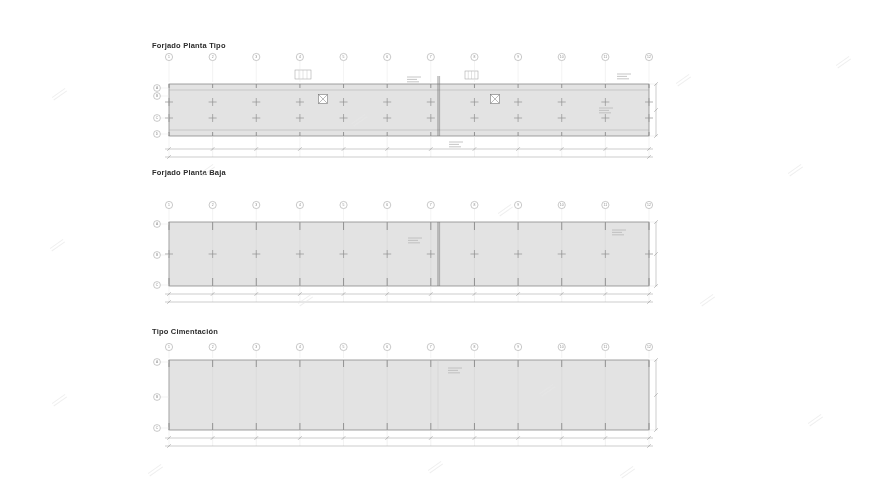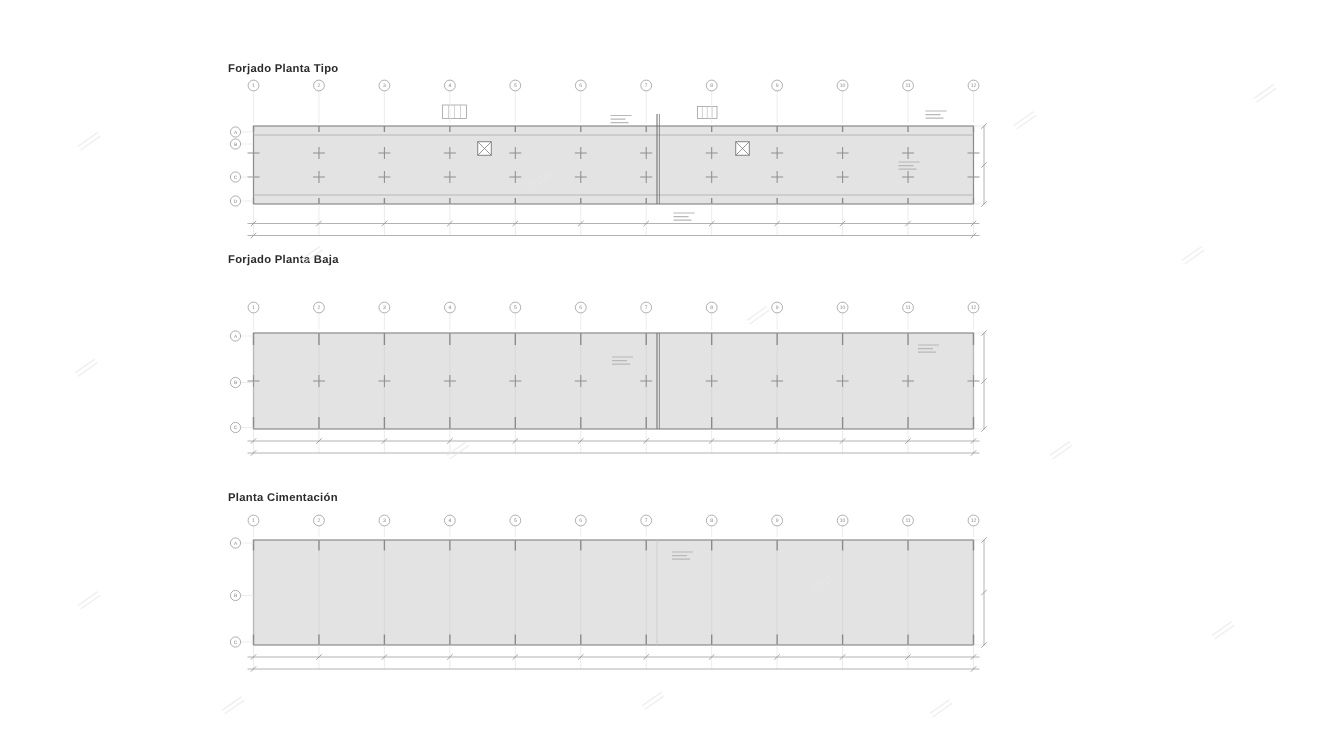--- a/index.html
+++ b/index.html
@@ -434,21 +434,21 @@
       <line x1="18.2" y1="105.8" x2="21.8" y2="102.2" stroke="#9a9a9a" stroke-width="0.6"></line>
       <line x1="498.2" y1="105.8" x2="501.8" y2="102.2" stroke="#9a9a9a" stroke-width="0.6"></line>
       <line x1="500" y1="24" x2="509" y2="24" stroke="#dedede" stroke-width="0.4"></line>
       <line x1="500" y1="88" x2="509" y2="88" stroke="#dedede" stroke-width="0.4"></line>
       <line x1="507" y1="24" x2="507" y2="88" stroke="#9a9a9a" stroke-width="0.5"></line>
       <line x1="505.2" y1="25.8" x2="508.8" y2="22.2" stroke="#9a9a9a" stroke-width="0.6"></line>
       <line x1="505.2" y1="57.8" x2="508.8" y2="54.2" stroke="#9a9a9a" stroke-width="0.6"></line>
       <line x1="505.2" y1="89.8" x2="508.8" y2="86.2" stroke="#9a9a9a" stroke-width="0.6"></line>
     </svg>
 
-  <h2 class="plan-title" style="left:152px;top:327px">Planta Cimentación</h2>
+  <h2 class="plan-title" style="left:152px;top:327px">Tipo Cimentación</h2>
   <svg class="plan-svg" id="plan-svg-2" style="left:149px;top:340px" width="520" height="110" viewBox="0 0 520 110">
       <rect x="20" y="20" width="480" height="70" fill="#e3e3e3" stroke="#8a8a8a" stroke-width="0.8"></rect>
       <line x1="20" y1="20" x2="20" y2="90" stroke="#d2d2d2" stroke-width="0.45"></line>
       <line x1="63.63636363636363" y1="20" x2="63.63636363636363" y2="90" stroke="#d2d2d2" stroke-width="0.45"></line>
       <line x1="107.27272727272727" y1="20" x2="107.27272727272727" y2="90" stroke="#d2d2d2" stroke-width="0.45"></line>
       <line x1="150.9090909090909" y1="20" x2="150.9090909090909" y2="90" stroke="#d2d2d2" stroke-width="0.45"></line>
       <line x1="194.54545454545453" y1="20" x2="194.54545454545453" y2="90" stroke="#d2d2d2" stroke-width="0.45"></line>
       <line x1="238.1818181818182" y1="20" x2="238.1818181818182" y2="90" stroke="#d2d2d2" stroke-width="0.45"></line>
       <line x1="281.8181818181818" y1="20" x2="281.8181818181818" y2="90" stroke="#d2d2d2" stroke-width="0.45"></line>
       <line x1="325.45454545454544" y1="20" x2="325.45454545454544" y2="90" stroke="#d2d2d2" stroke-width="0.45"></line>

